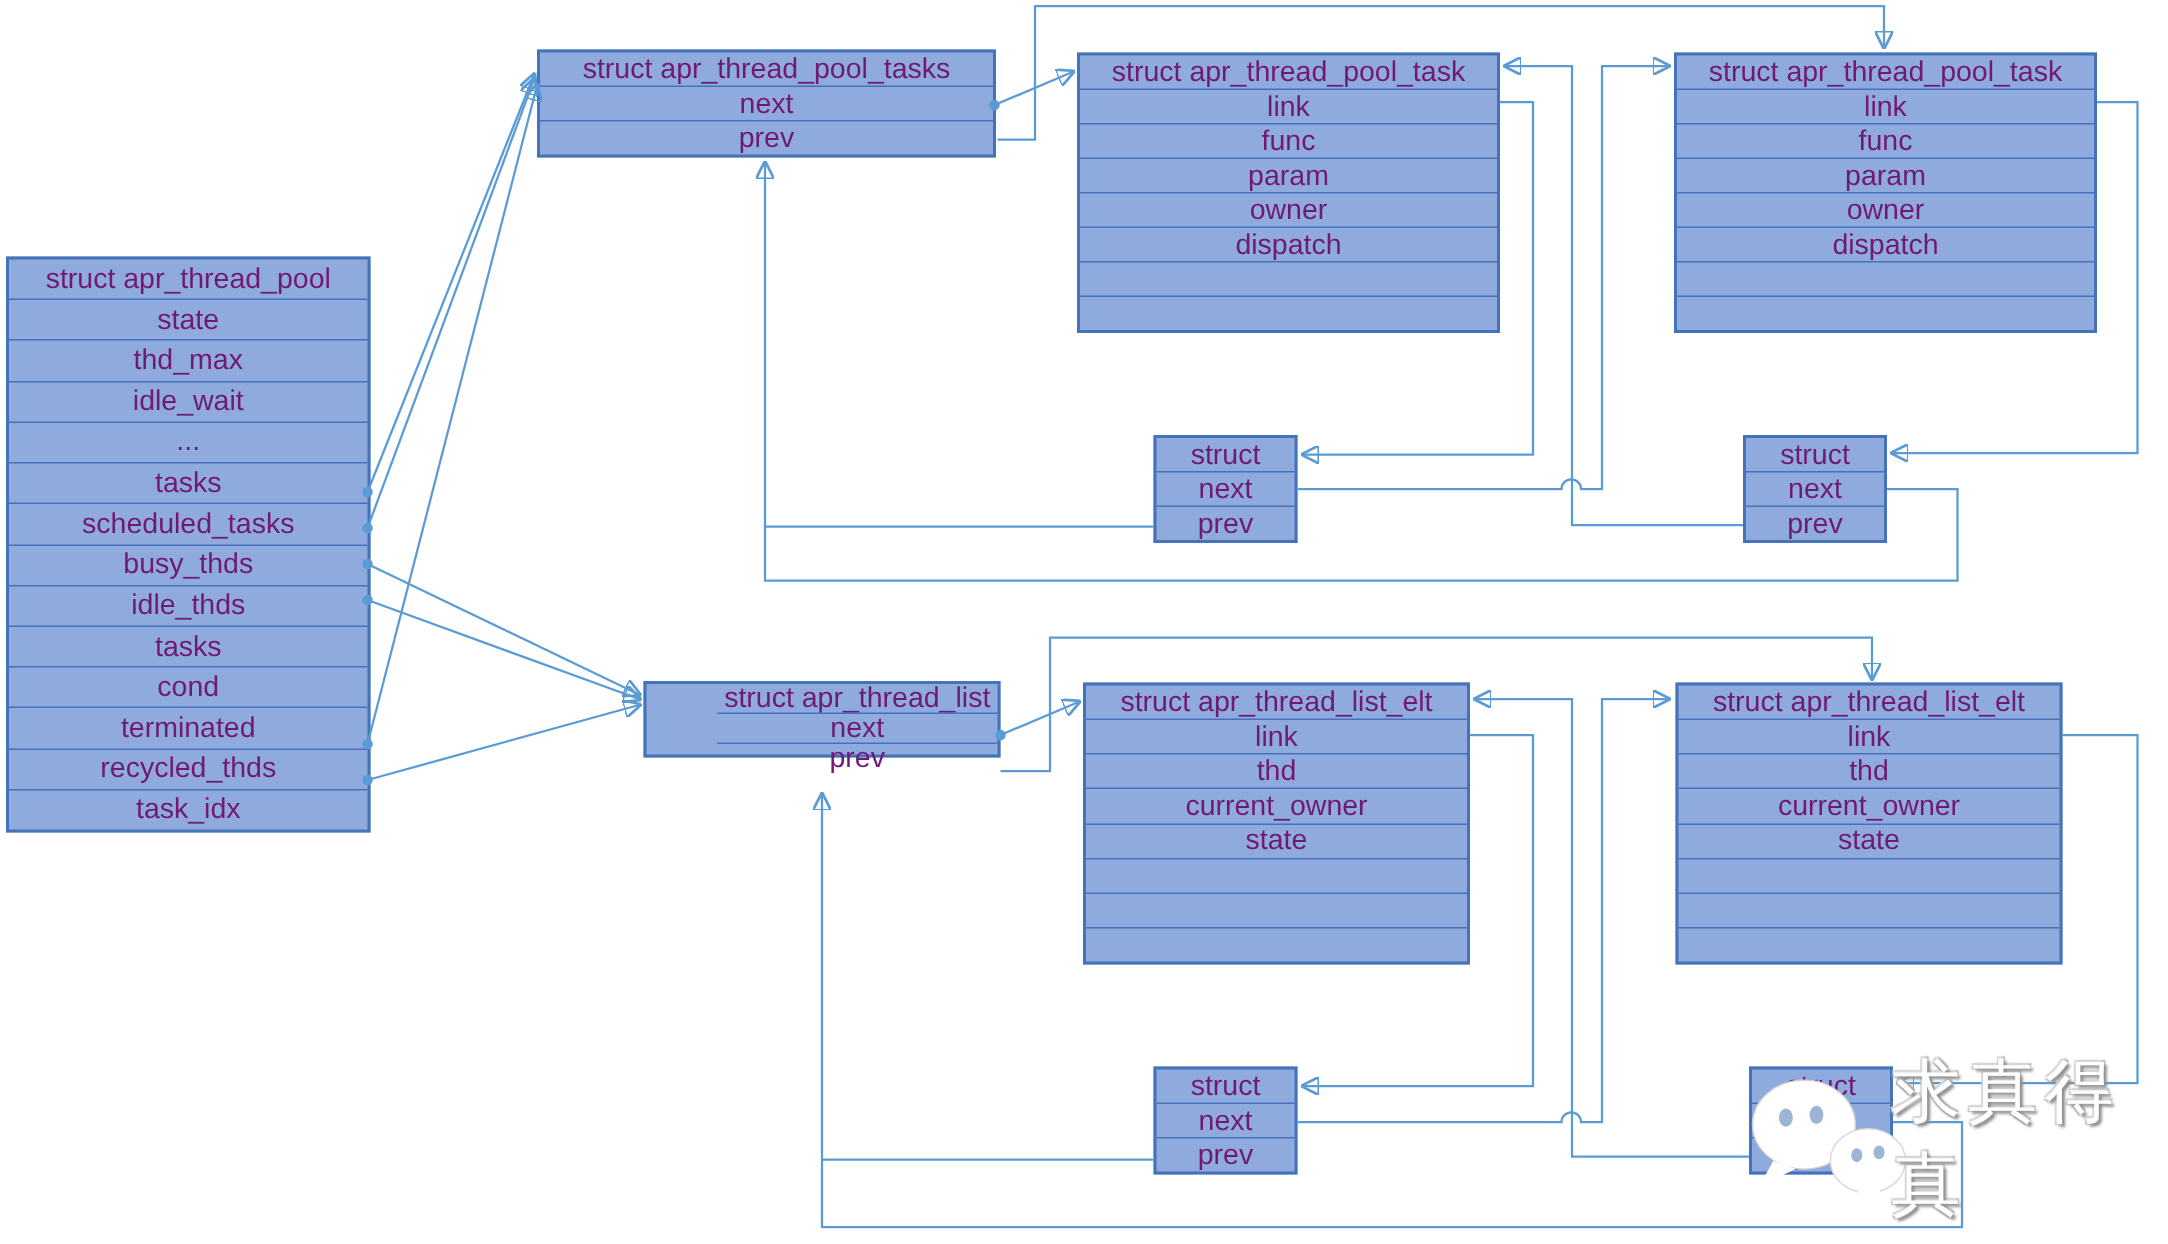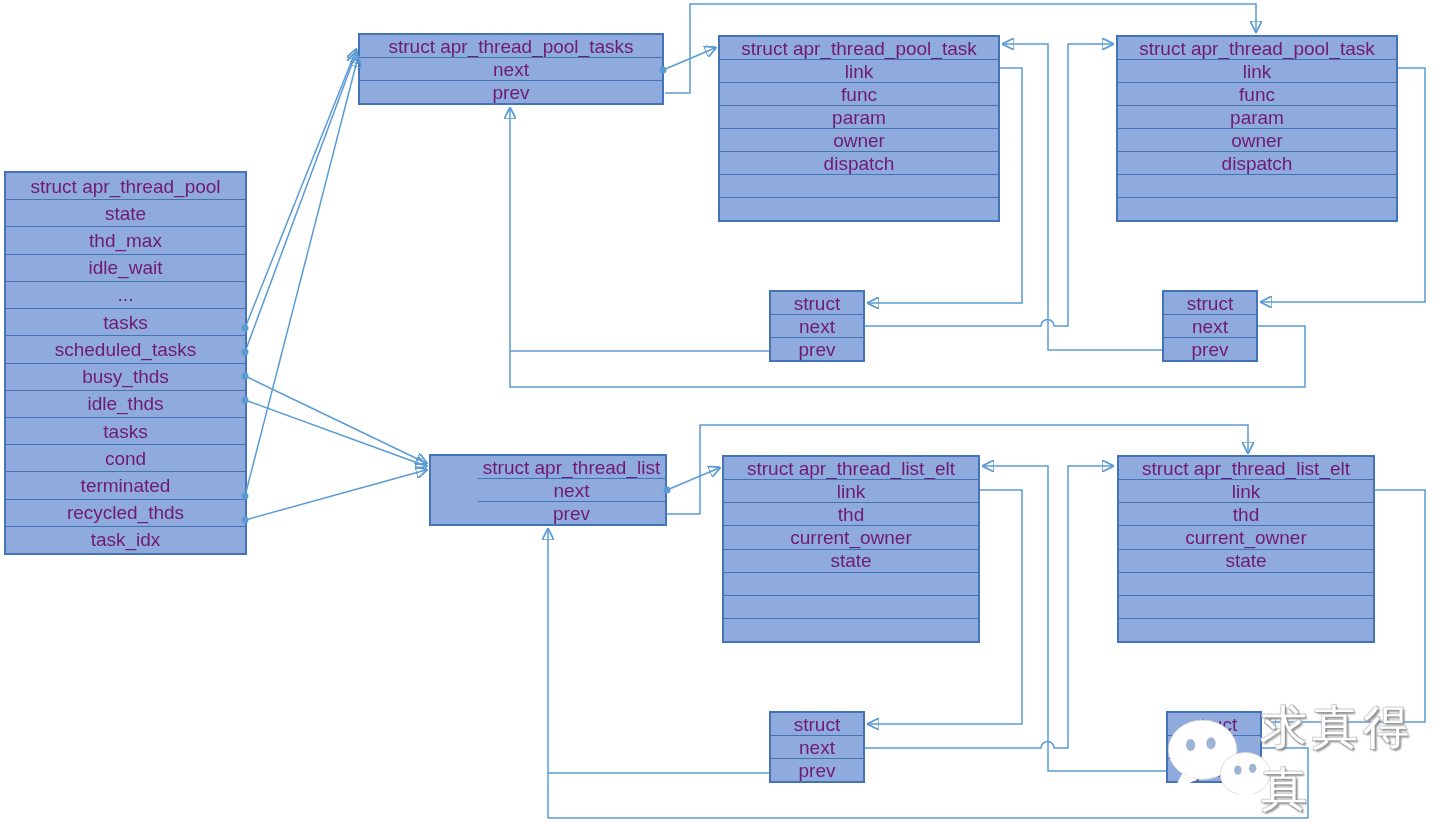--- a/index.html
+++ b/index.html
@@ -77,21 +77,21 @@
 <div class="struct-box" style="left:769px; top:290px; width:96px;  height:72px;">
     <div class="row title">struct</div>
     <div class="row">next</div>
     <div class="row">prev</div>
   </div>
 <div class="struct-box" style="left:1162px;top:290px; width:96px;  height:72px;">
     <div class="row title">struct</div>
     <div class="row">next</div>
     <div class="row">prev</div>
   </div>
-<div class="struct-box" style="left:429px; top:454px; width:238px; height:72px;padding-left:47px;">
+<div class="struct-box" style="left:429px; top:454px; width:238px; height:51px;padding-left:47px;">
     <div class="row title">struct apr_thread_list</div>
     <div class="row">next</div>
     <div class="row">prev</div>
   </div>
 <div class="struct-box" style="left:722px; top:455px; width:258px; height:188px;">
     <div class="row title">struct apr_thread_list_elt</div>
     <div class="row">link</div>
     <div class="row">thd</div>
     <div class="row">current_owner</div>
     <div class="row">state</div>

